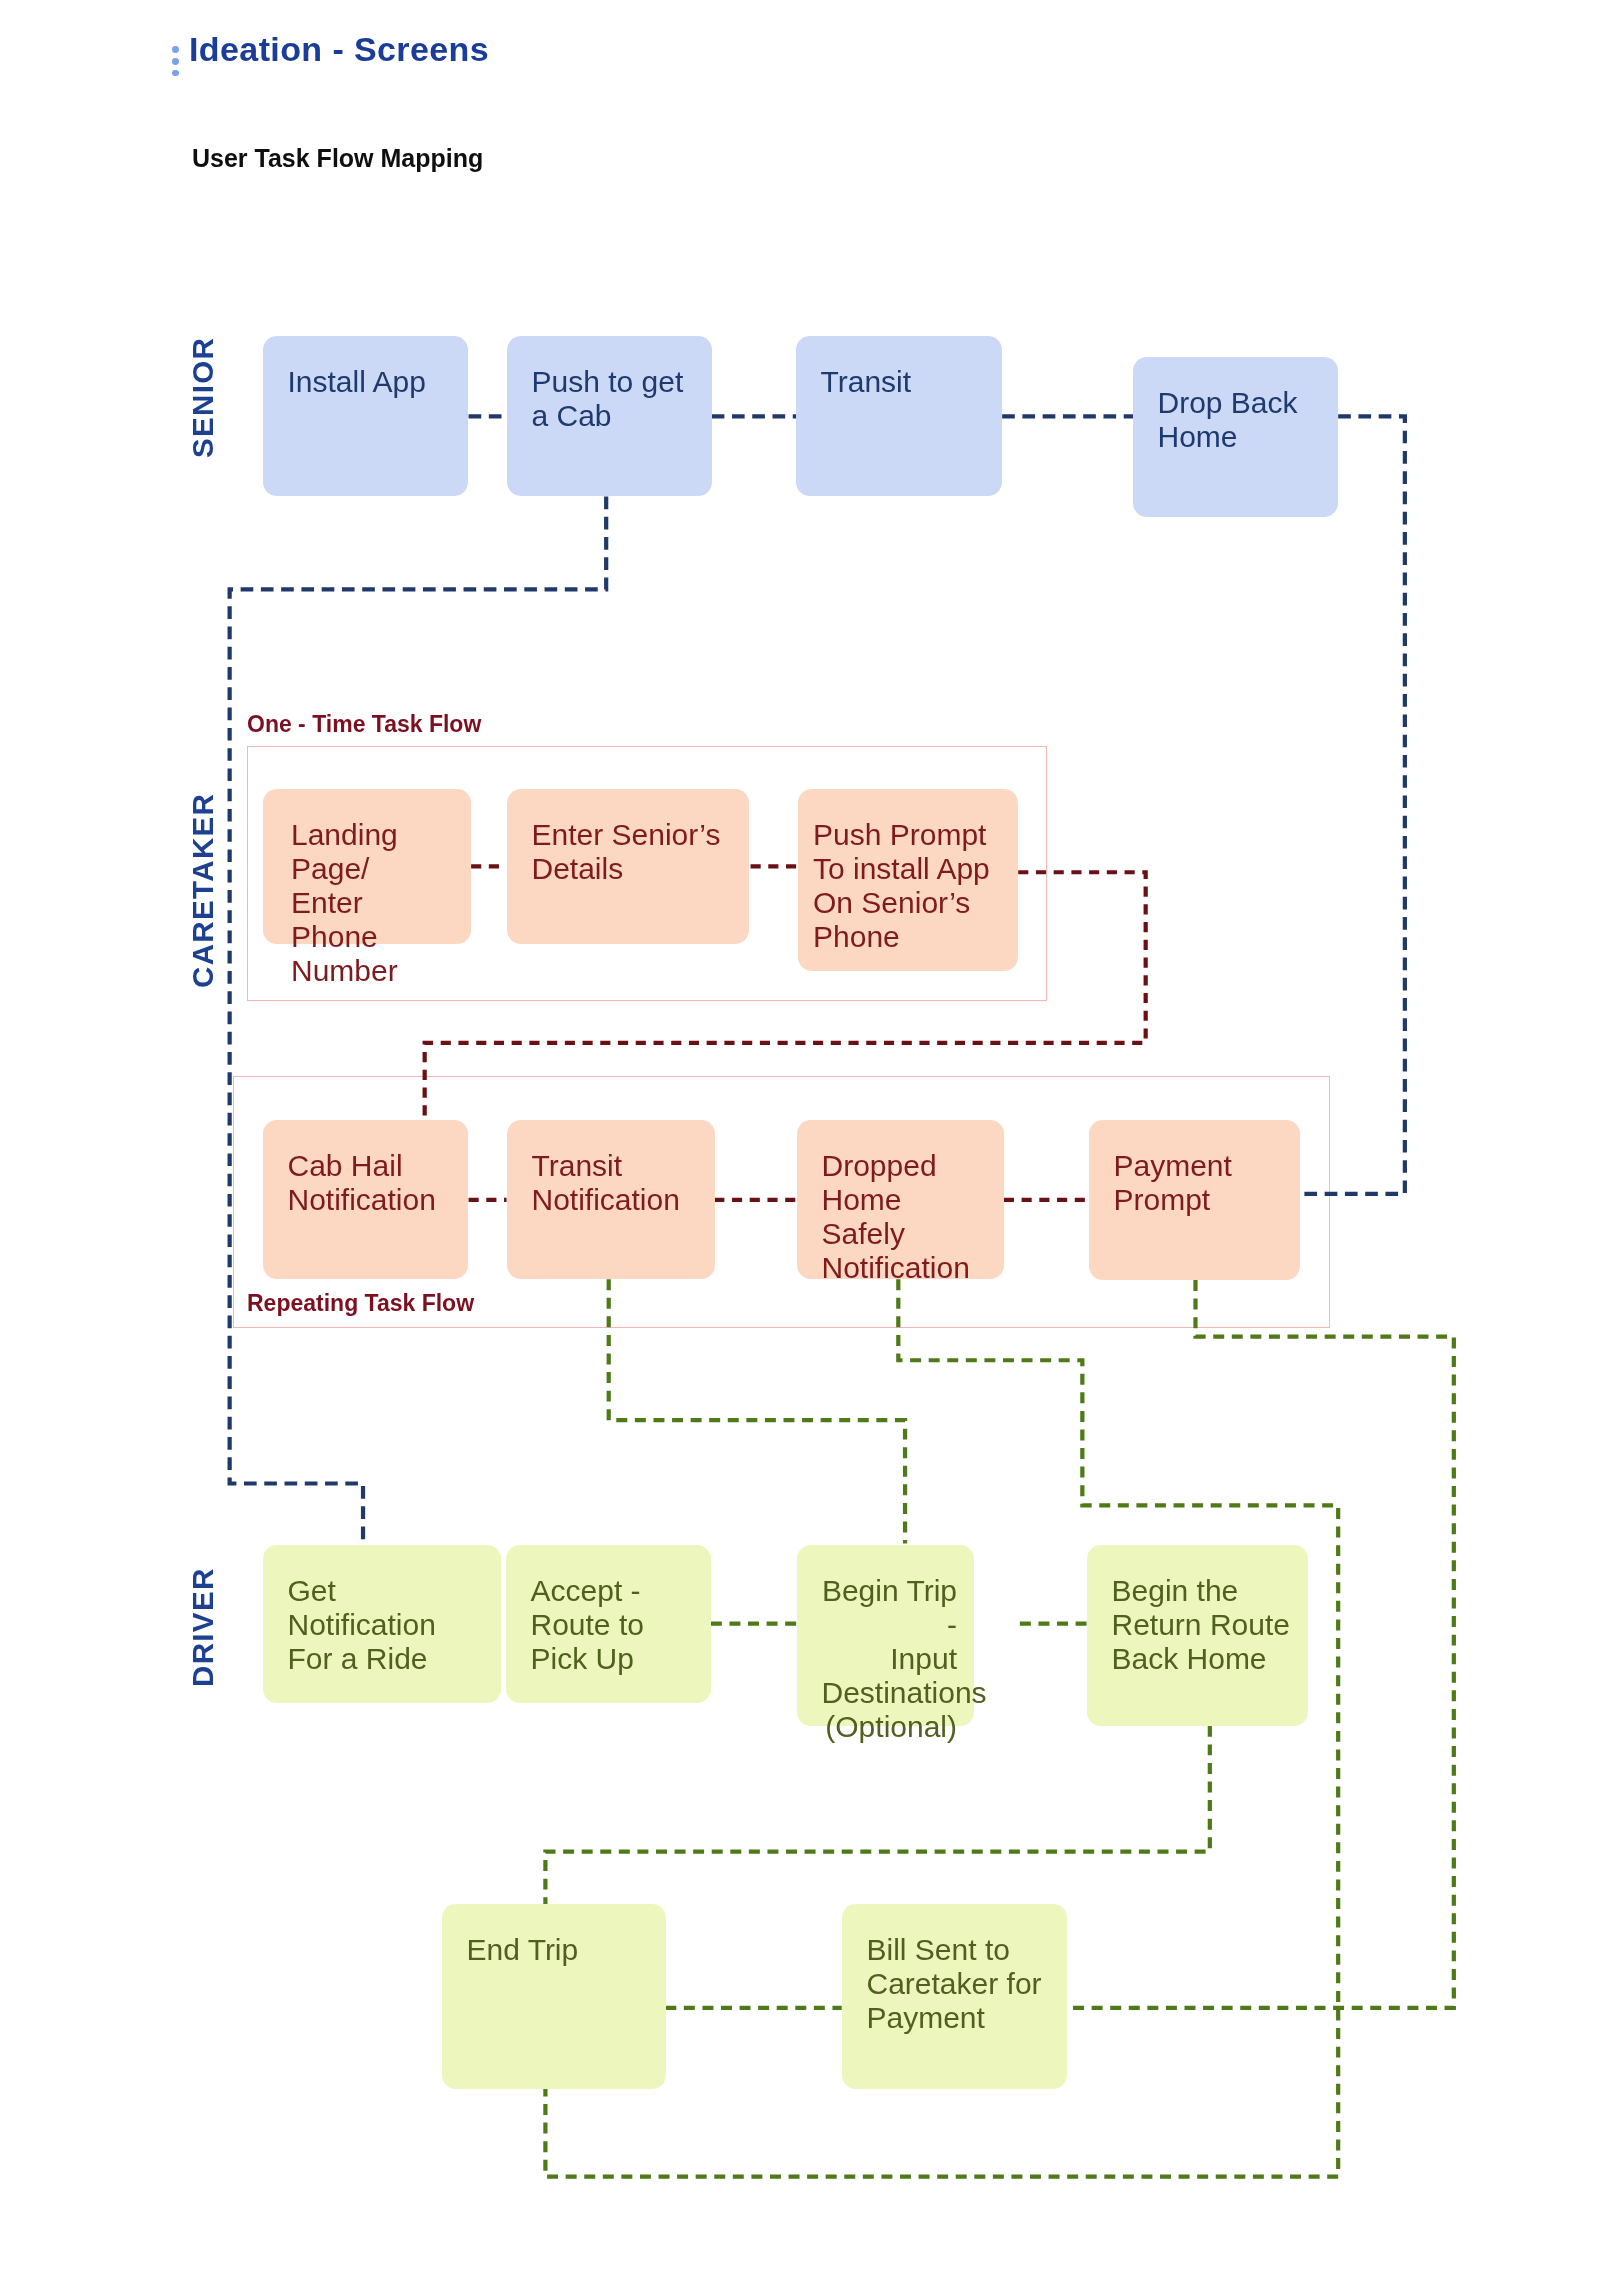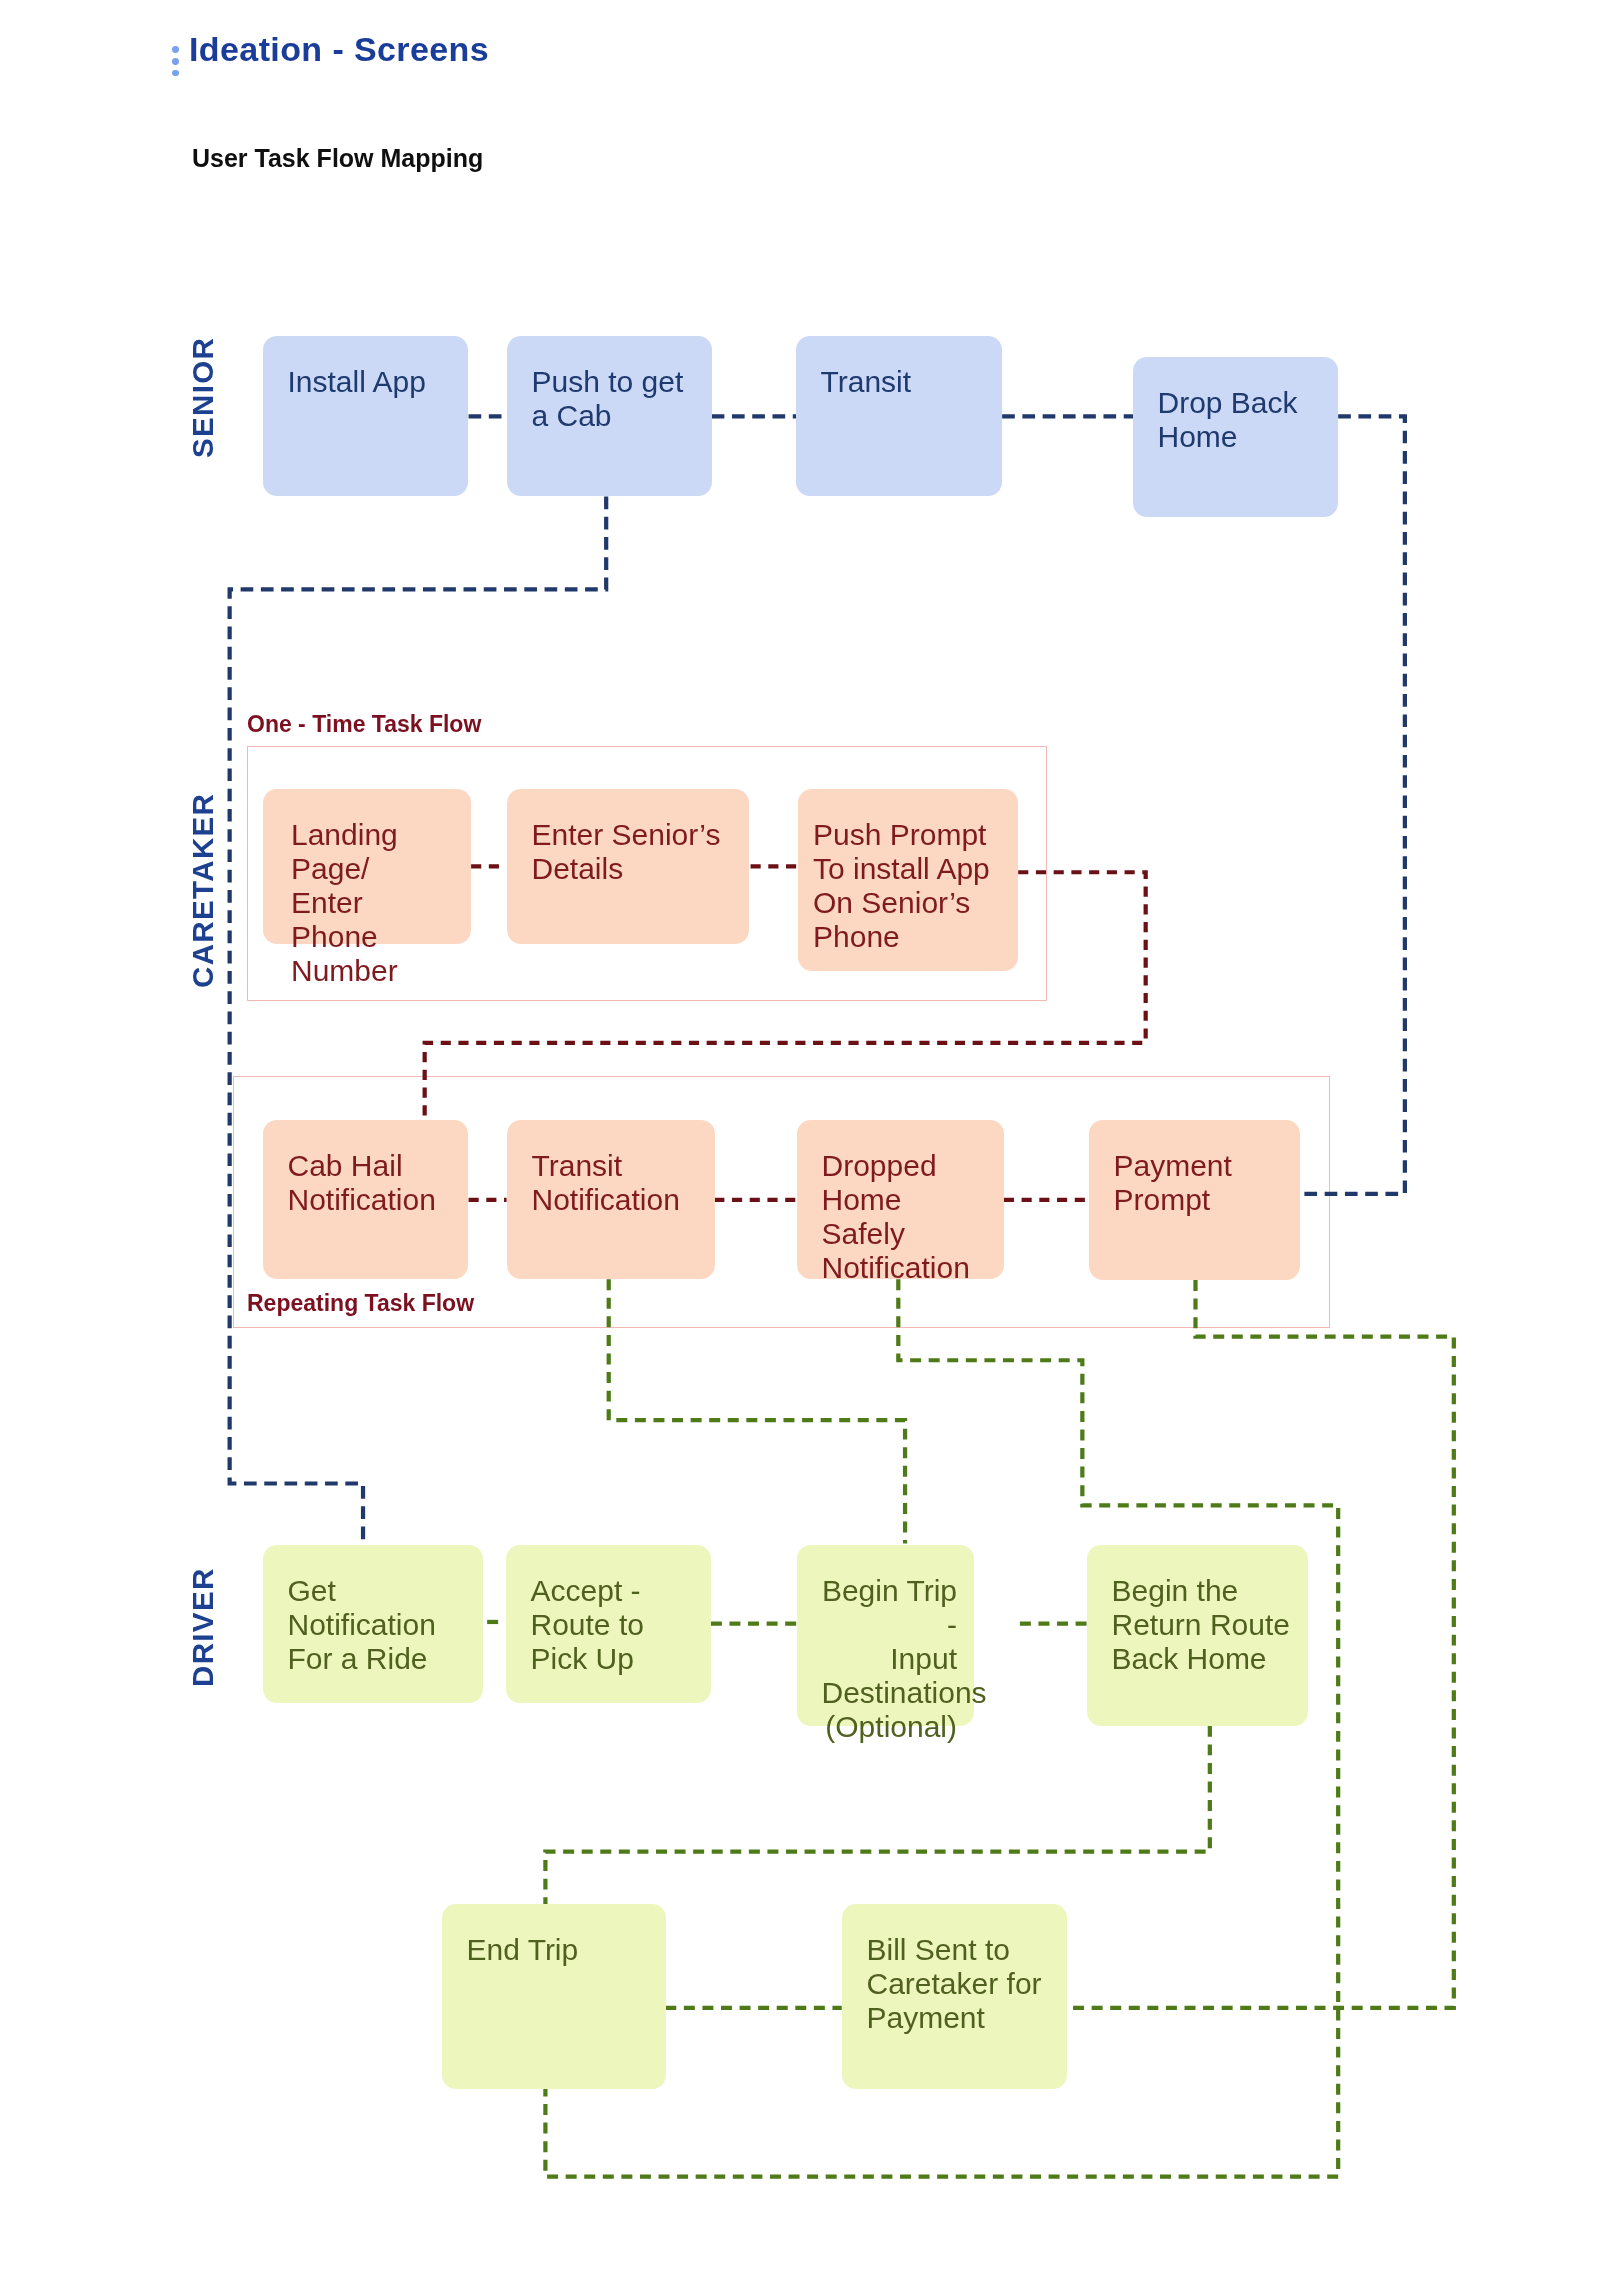--- a/index.html
+++ b/index.html
@@ -112,21 +112,21 @@
 Phone</div>
       <div class="node" style="background: rgb(252, 216, 195); color: rgb(127, 26, 31); left: 263px; top: 1120px; width: 205px; height: 159px;">Cab Hail
 Notification</div>
       <div class="node" style="background: rgb(252, 216, 195); color: rgb(127, 26, 31); left: 507px; top: 1120px; width: 208px; height: 159px;">Transit
 Notification</div>
       <div class="node" style="background: rgb(252, 216, 195); color: rgb(127, 26, 31); left: 797px; top: 1120px; width: 207px; height: 159px;">Dropped
 Home Safely
 Notification</div>
       <div class="node" style="background: rgb(252, 216, 195); color: rgb(127, 26, 31); left: 1089px; top: 1120px; width: 211px; height: 160px;">Payment
 Prompt</div>
-      <div class="node" style="background: rgb(237, 247, 189); color: rgb(80, 96, 31); left: 263px; top: 1545px; width: 220px; height: 158px;">Get Notification
+      <div class="node" style="background: rgb(237, 247, 189); color: rgb(80, 96, 31); left: 263px; top: 1545px; width: 238px; height: 158px;">Get Notification
 For a Ride</div>
       <div class="node" style="background: rgb(237, 247, 189); color: rgb(80, 96, 31); left: 506px; top: 1545px; width: 205px; height: 158px;">Accept -
 Route to
 Pick Up</div>
       <div class="node" style="background: rgb(237, 247, 189); color: rgb(80, 96, 31); left: 797px; top: 1545px; width: 177px; height: 181px; text-align: right;">Begin Trip -
 Input
 Destinations
 (Optional)</div>
       <div class="node" style="background: rgb(237, 247, 189); color: rgb(80, 96, 31); left: 1087px; top: 1545px; width: 221px; height: 181px;">Begin the
 Return Route

